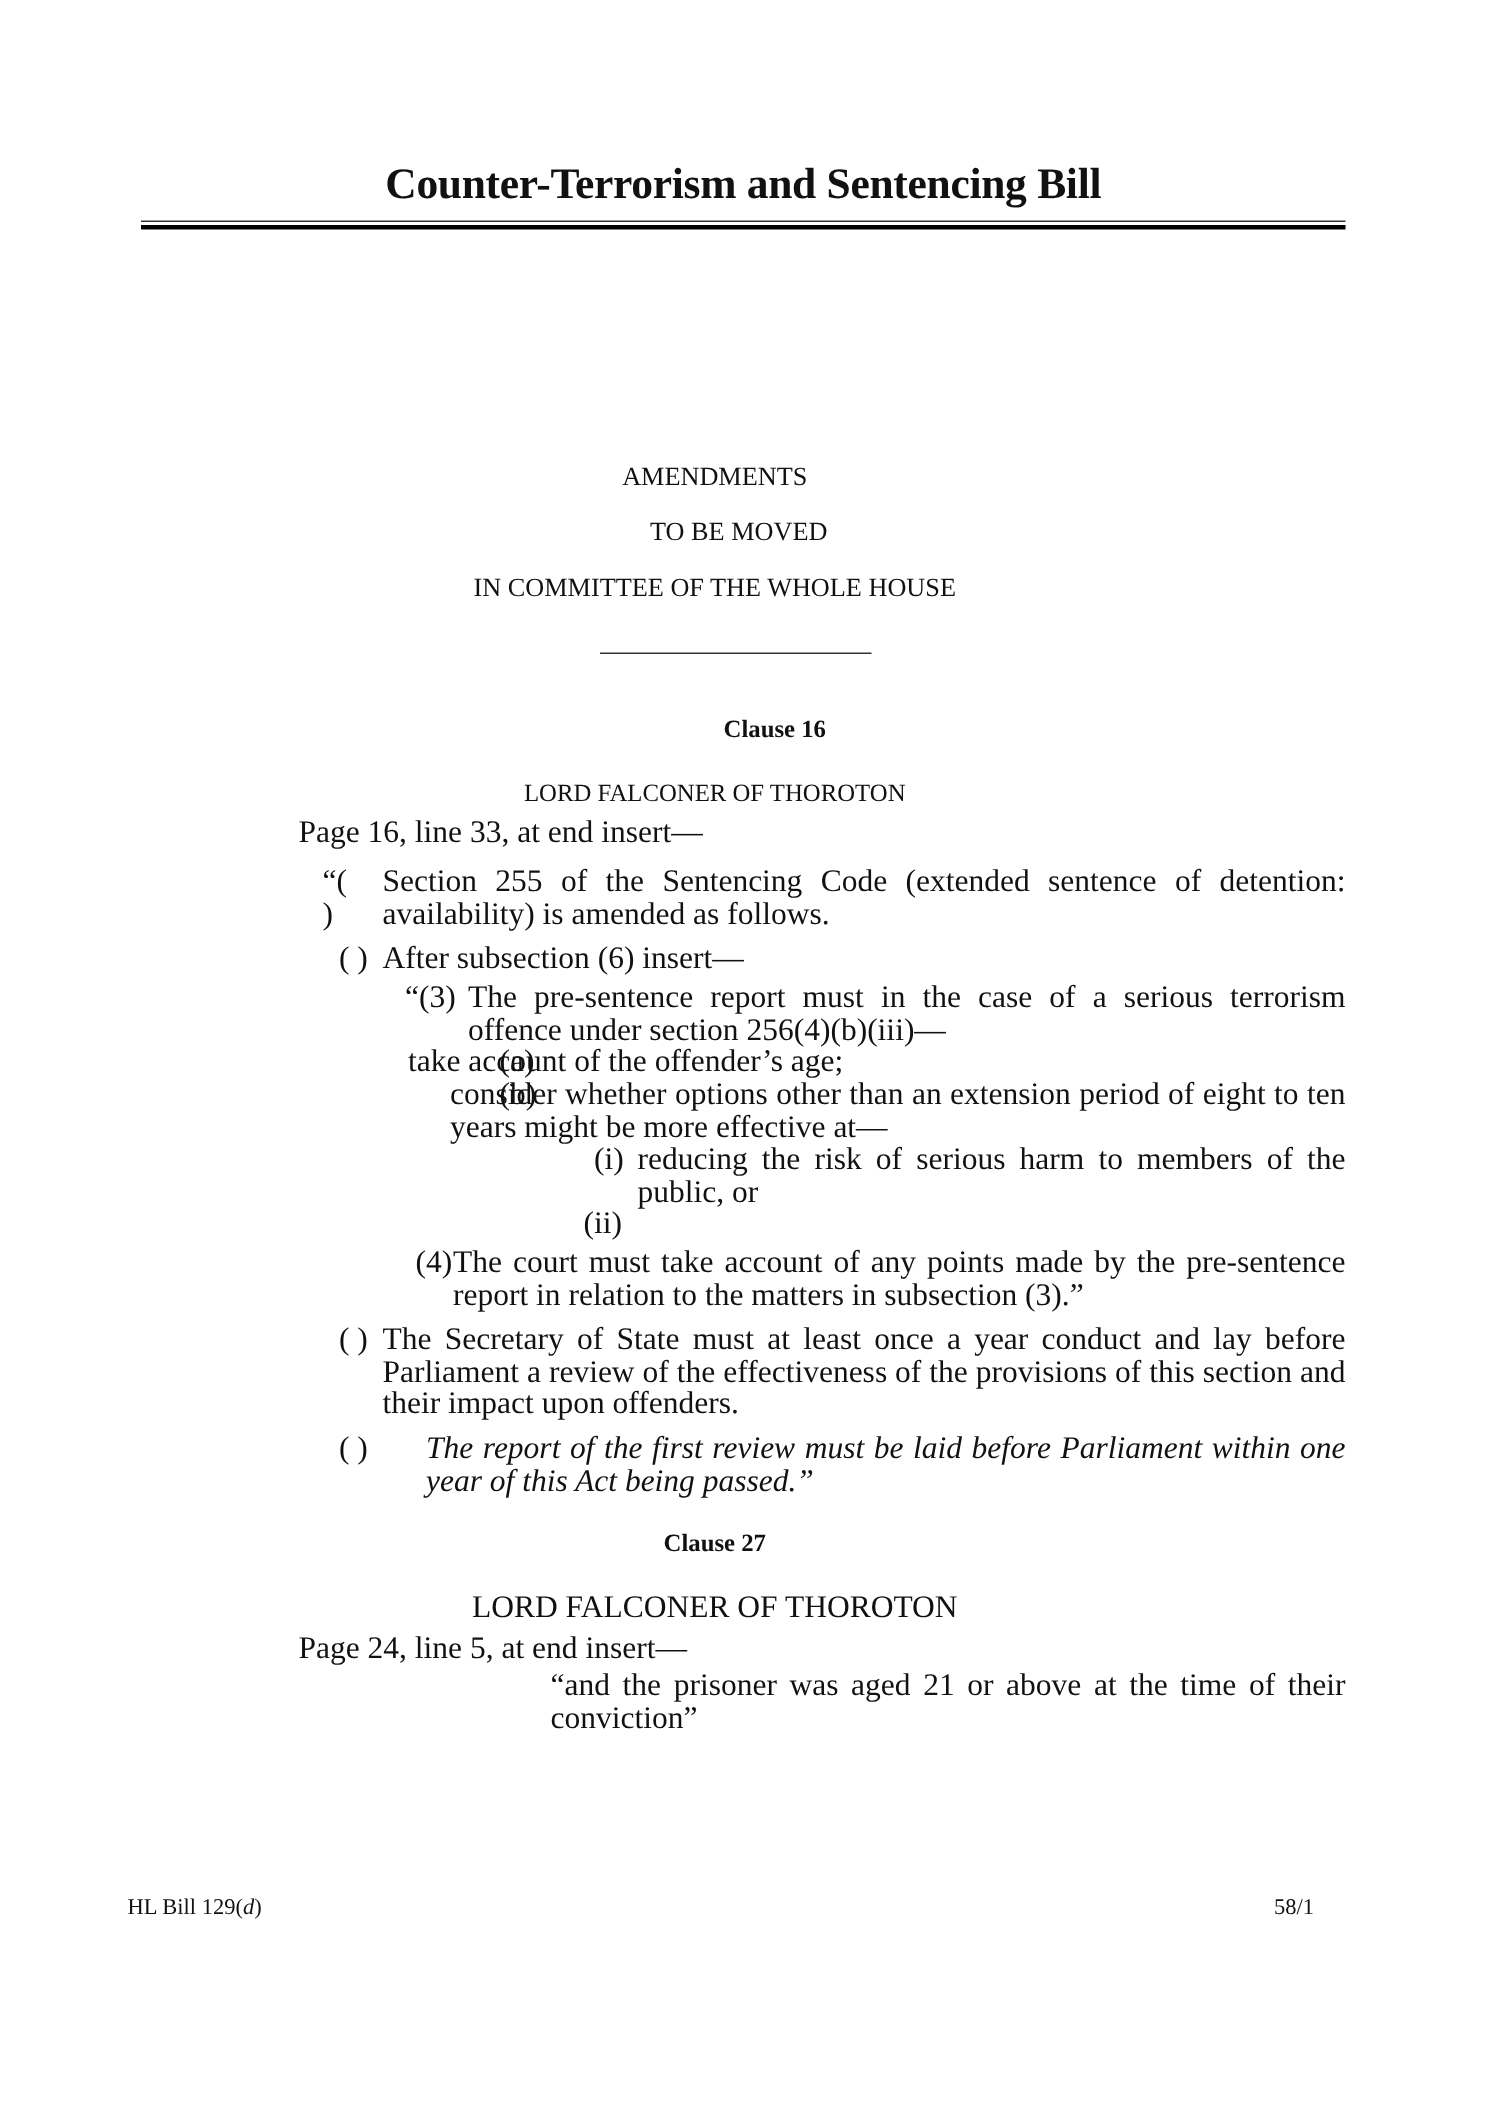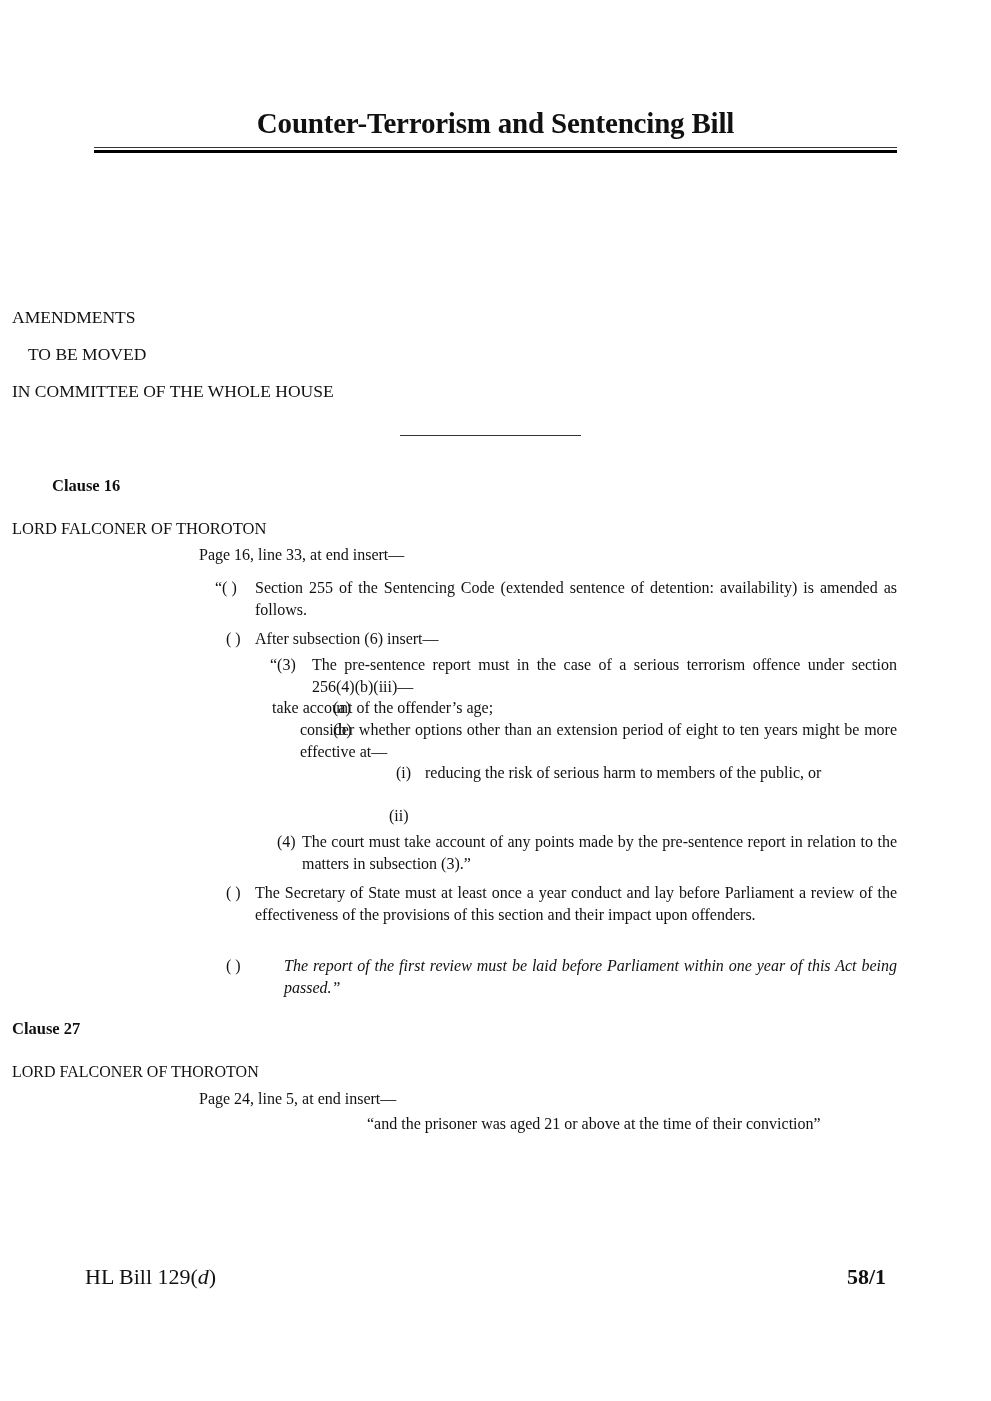--- a/index.html
+++ b/index.html
@@ -8,27 +8,27 @@
     font-family: "Liberation Serif", "DejaVu Serif", serif;
     color: #111111;
   }
   .abs { position: absolute; }
   .title {
     left: 94px; width: 803px; top: 107px; text-align: center;
     font-size: 29px; font-weight: bold; letter-spacing: -0.2px;
   }
   .rule-thin { left: 94px; width: 803px; top: 147px; height: 1px; background: #333; }
   .rule-thick { left: 94px; width: 803px; top: 150px; height: 3px; background: #000; }
-  .center { text-align: left; left: 12px; width: 953px; font-size: 17.5px; }
+  .center { text-align: center; left: 0; width: 953px; font-size: 17.5px; }
   .short-rule { left: 400px; width: 181px; top: 435px; height: 1px; background: #333; }
   .clause { font-weight: bold; font-size: 16.5px; }
-  .text { font-size: 16px; line-height: 21.5px; }
+  .text { font-size: 21px; line-height: 21.5px; }
   .just { text-align: justify; text-align-last: left; }
   .num { position: absolute; text-align: right; }
-  .footer { font-size: 22px; }
+  .footer { font-size: 15px; }
 </style>
 </head>
 <body>
 
 <div>
 
   <div class="abs title">Counter-Terrorism and Sentencing Bill</div>
   <div class="abs rule-thin"></div>
   <div class="abs rule-thick"></div>
 
@@ -91,15 +91,15 @@
   </div>
 
   <div class="abs center clause" style="top:1019px;">Clause 27</div>
   <div class="abs center text" style="top:1061px;">LORD FALCONER OF THOROTON</div>
   <div class="abs text" style="left:199px; top:1088px;">Page 24, line 5, at end insert—</div>
   <div class="abs text just" style="left:367px; top:1113px; width:530px;">“and the prisoner was aged 21 or above at the time of their conviction”</div>
 
   <div class="abs footer" style="left:85px; top:1264px;">
     <span>HL Bill 129(</span><i>d</i><span>)</span>
   </div>
-  <div class="abs footer" style="right:105px; top:1264px;font-weight:bold;">58/1</div>
+  <div class="abs footer" style="right:115px; top:1264px;">58/1</div>
 
 </div>
 
 </body></html>

